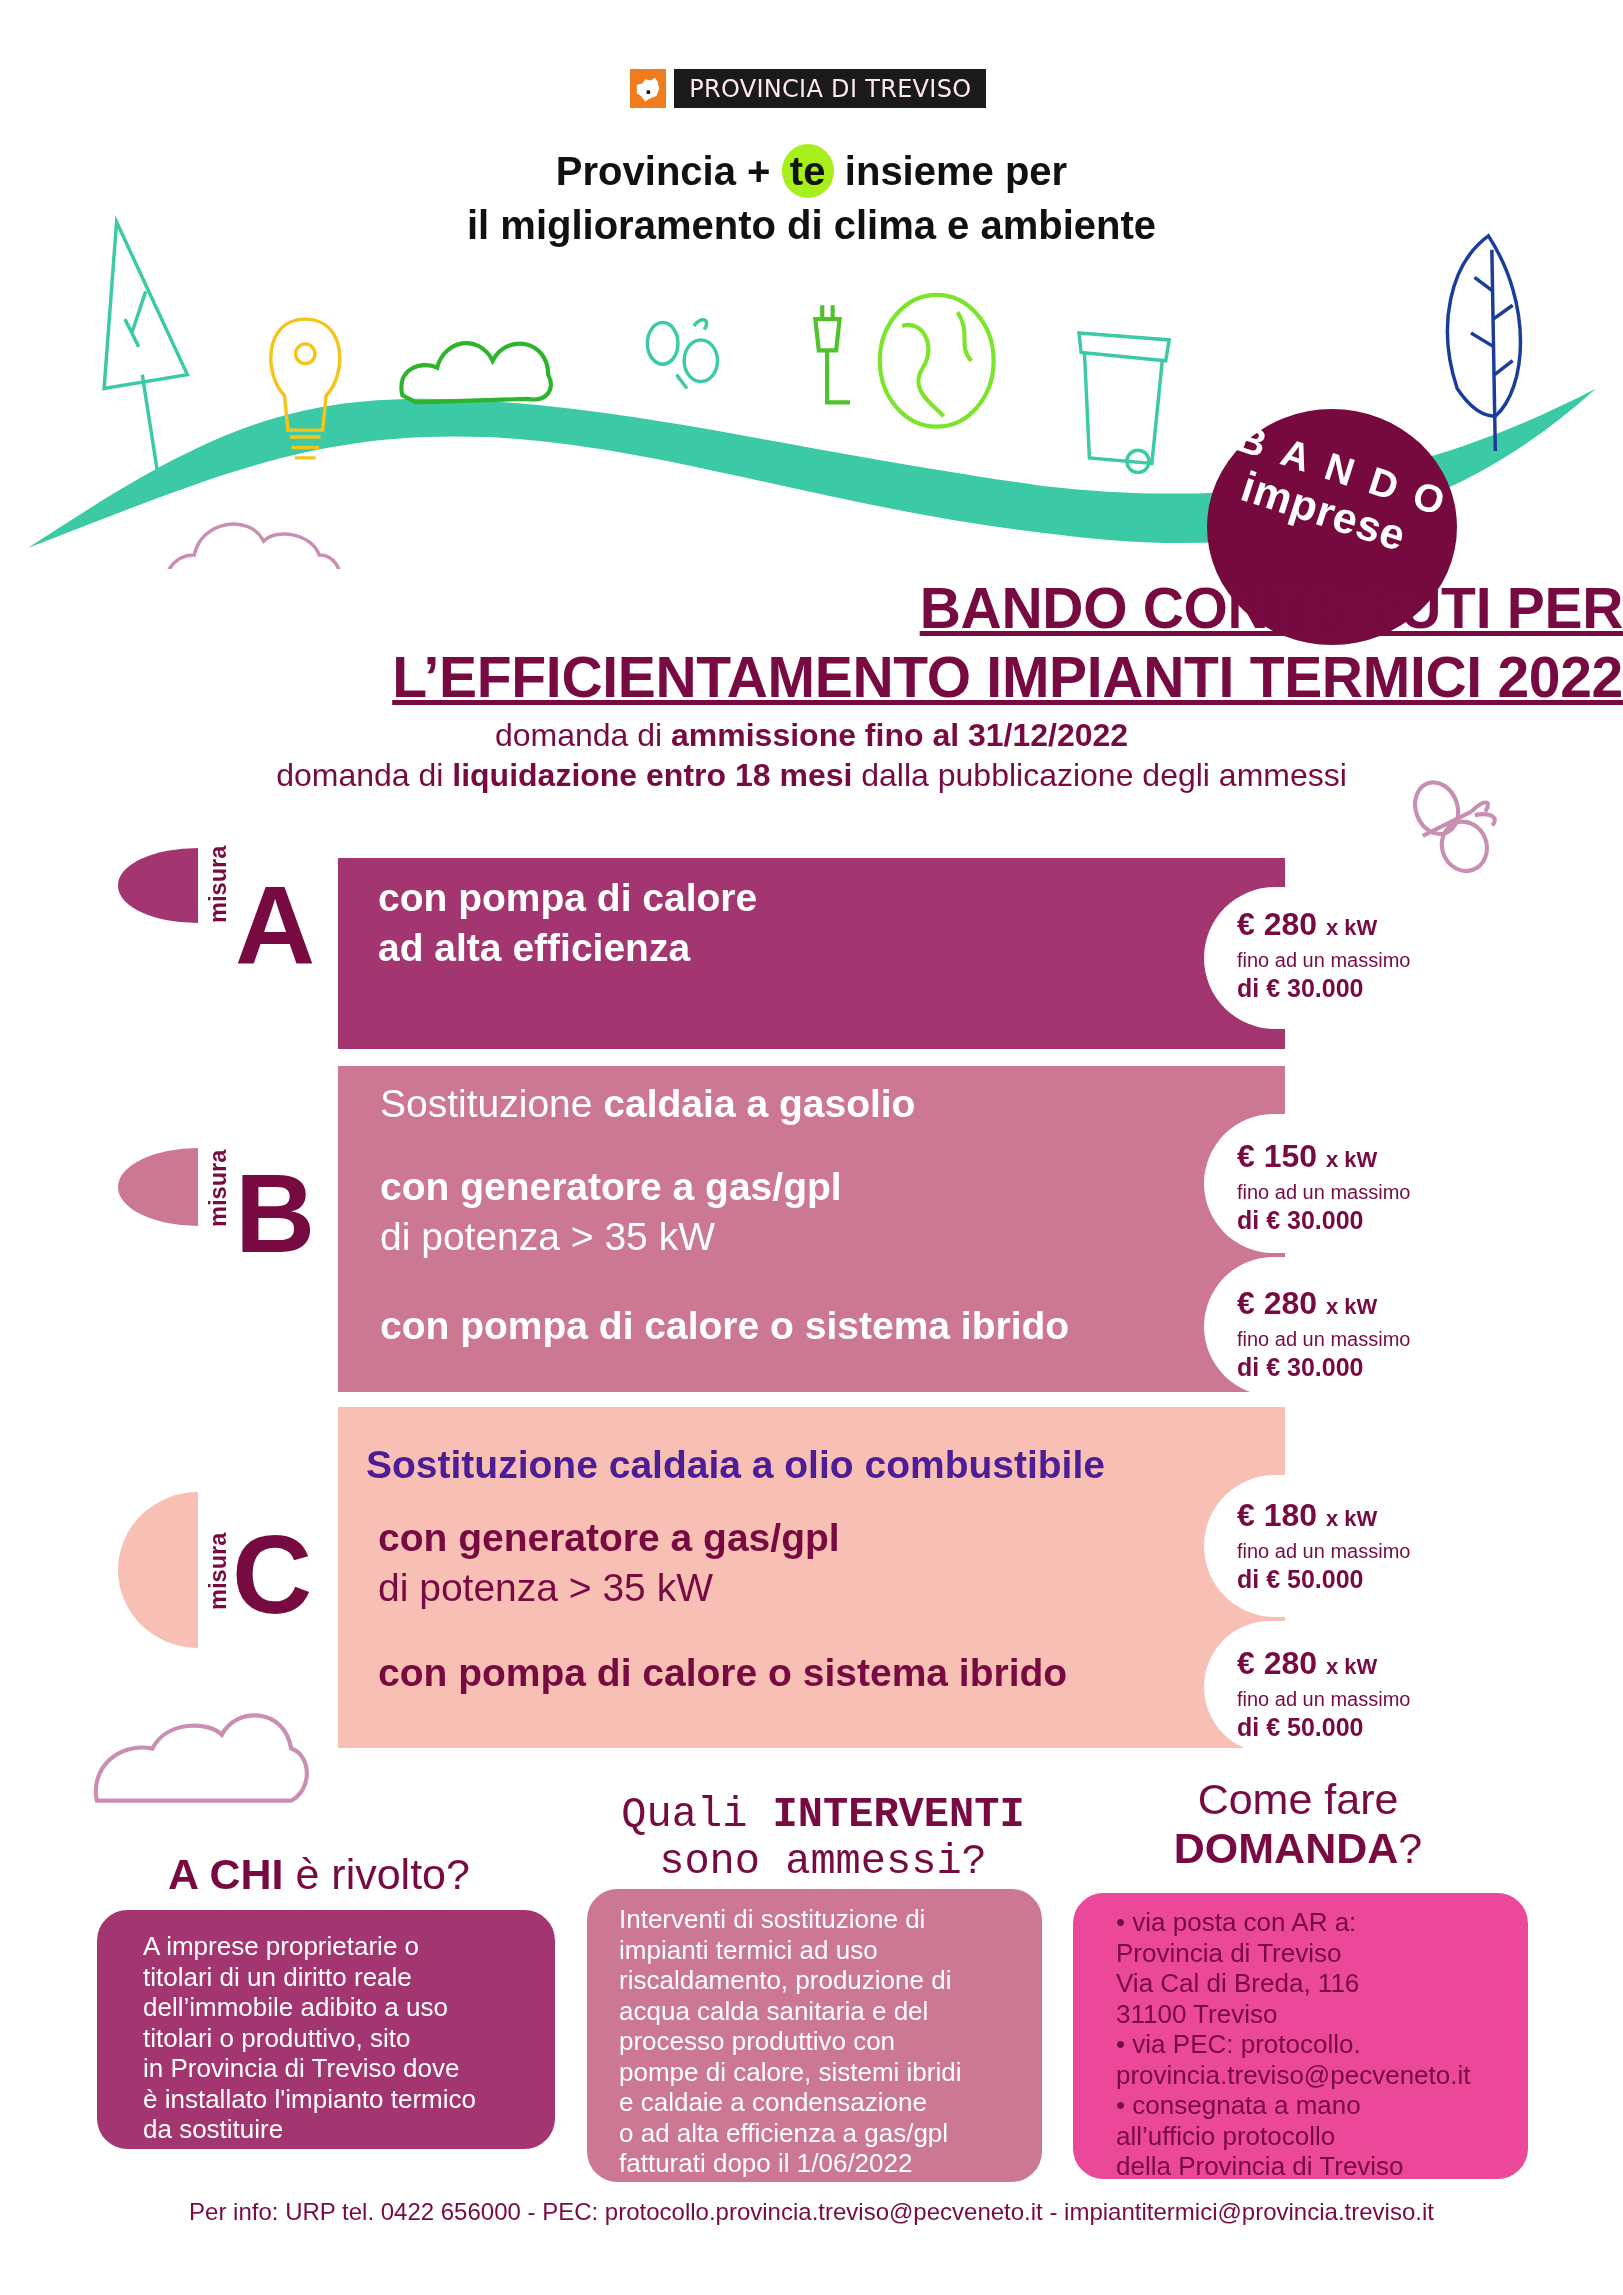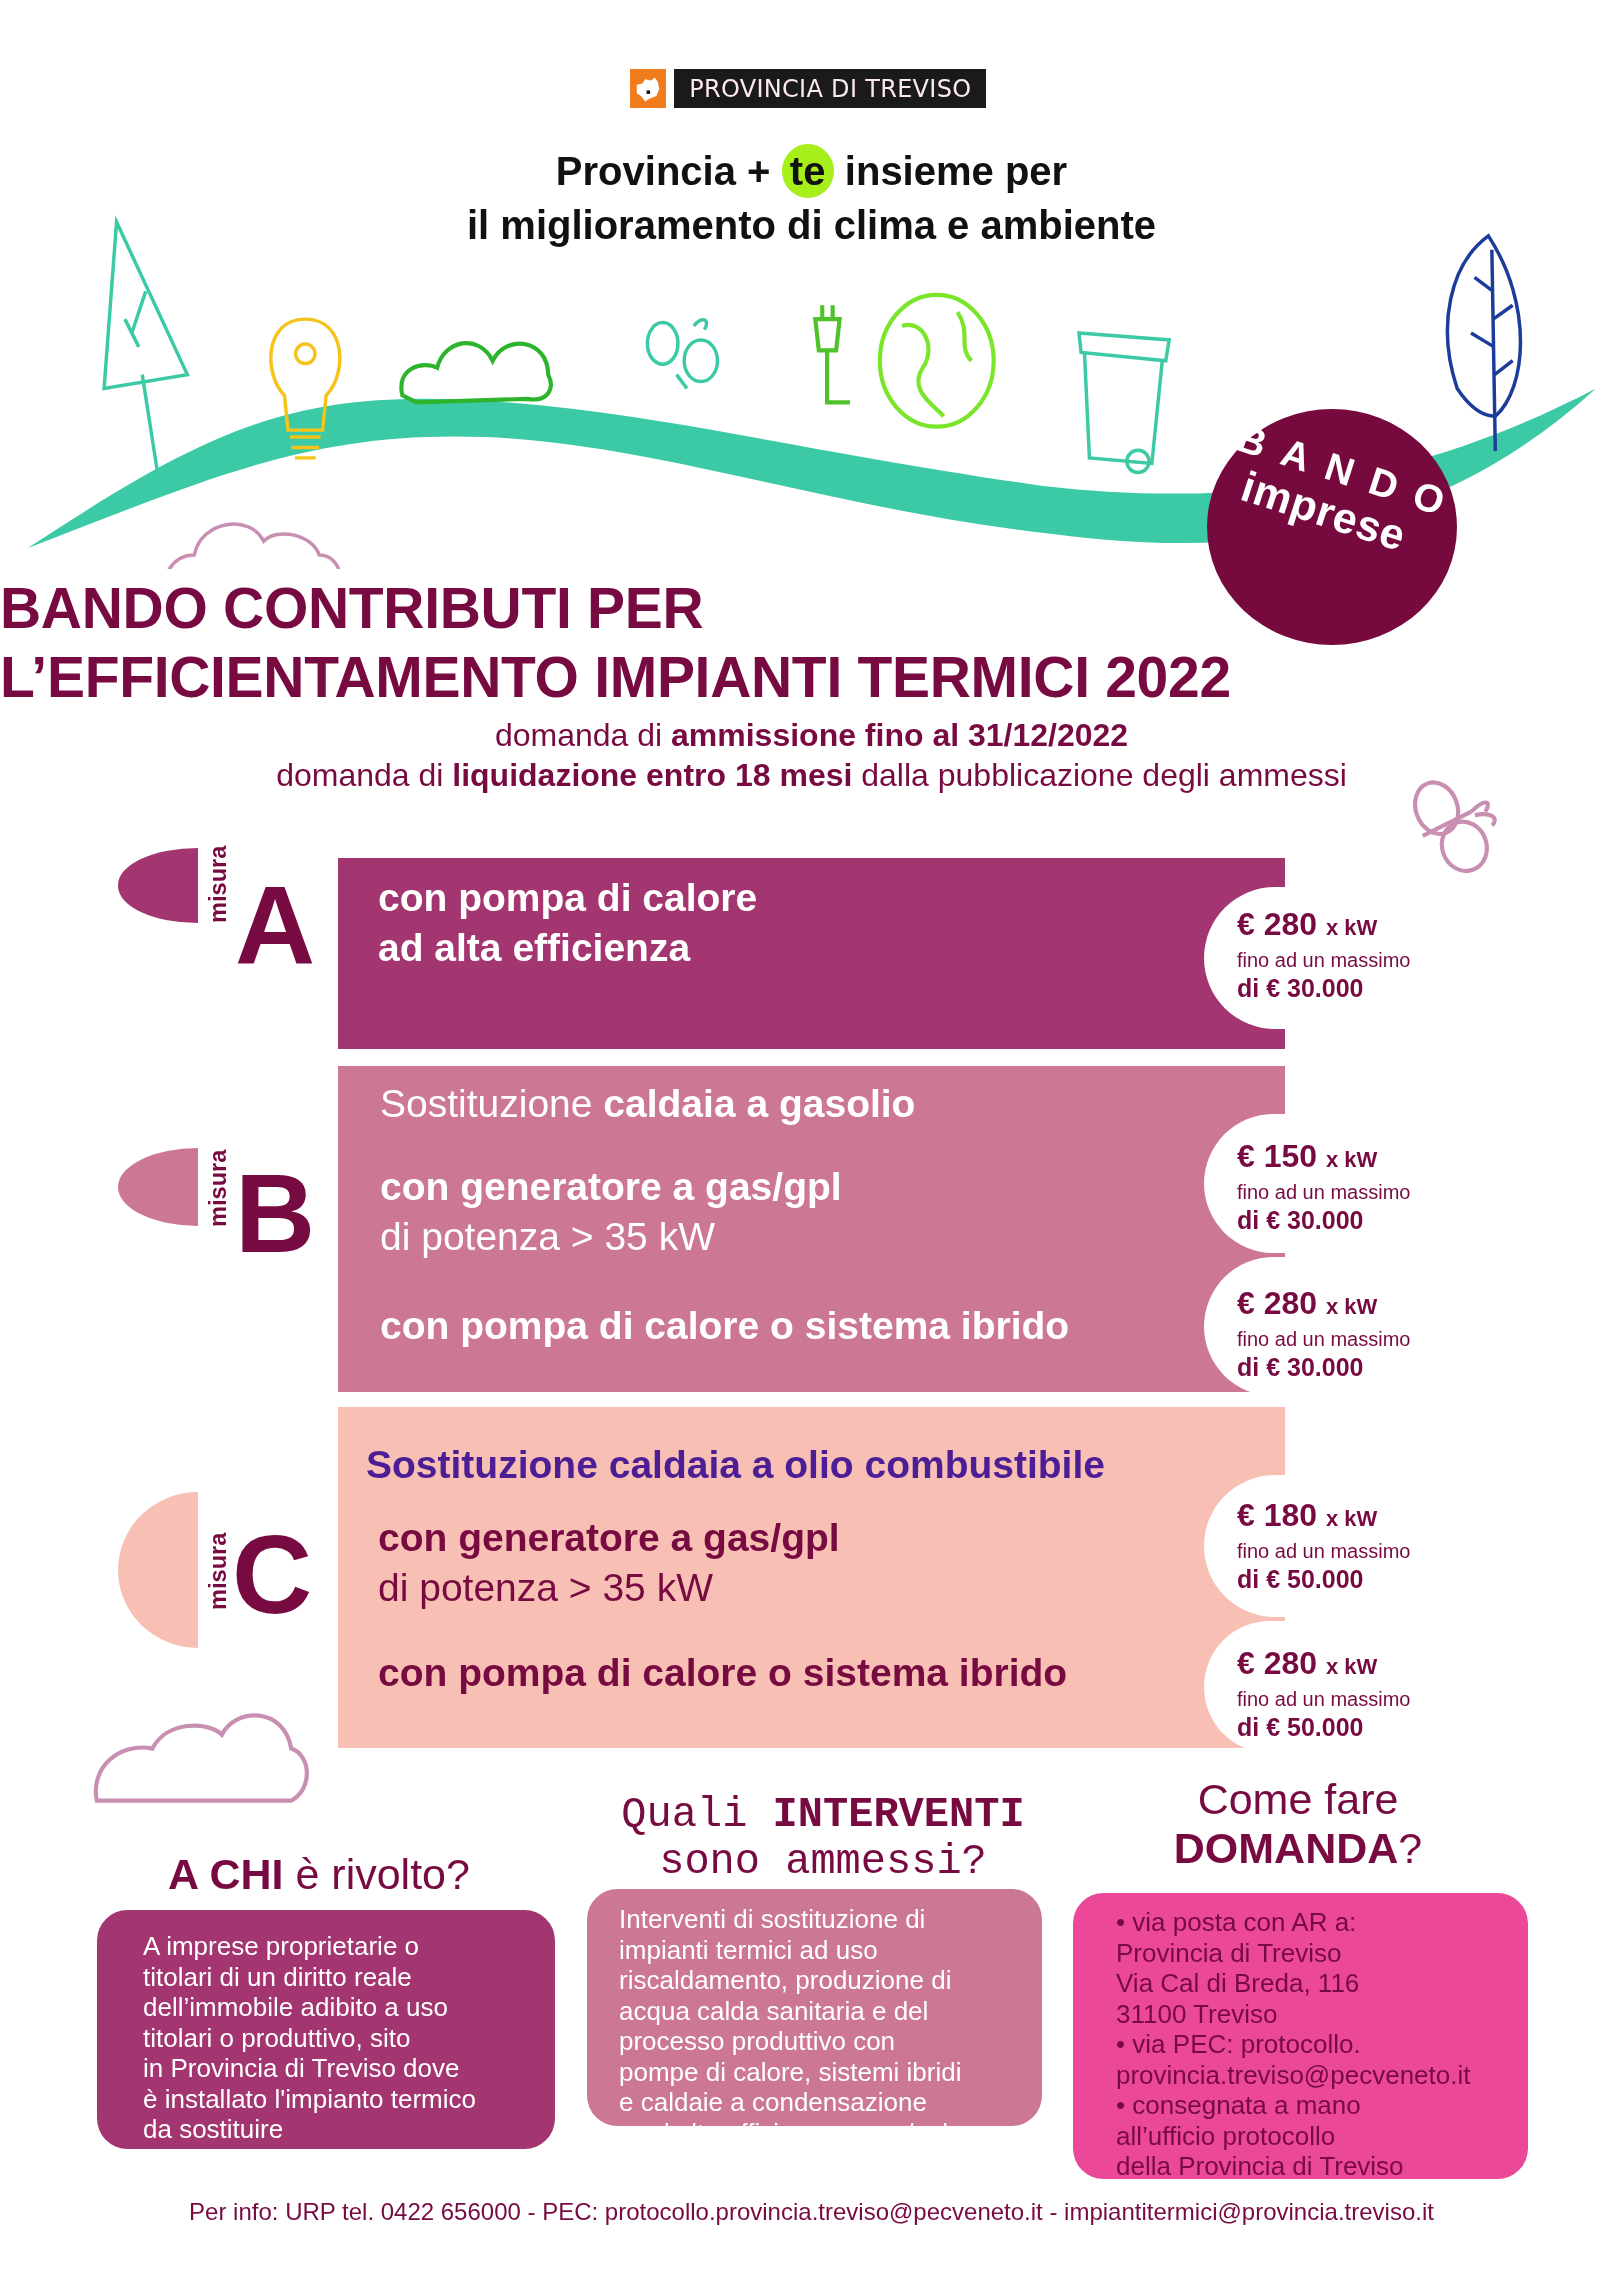--- a/index.html
+++ b/index.html
@@ -27,22 +27,22 @@
   .hero-svg { left: 0; top: 208px; }
 
   .bando-badge { left: 1207px; top: 409px; width: 250px; height: 236px; border-radius: 50%;
                  background: #760a3f; }
   .bando-text { left: 1227px; top: 444px; transform: rotate(18deg); color: #fff; font-weight: bold;
                 text-align: center; width: 208px; }
   .bando-text .b1 { font-size: 39px; letter-spacing: 18px; line-height: 47px; }
   .bando-text .b2 { font-size: 43px; line-height: 43px; letter-spacing: 0.7px; }
 
   
-  .main-title { left: 0; width: 1623px; text-align: left; font-weight: bold; color: #780a42;
-                font-size: 57px; line-height: 64px; letter-spacing: -0.3px; }
+  .main-title { left: 0; width: 1623px; text-align: right; font-weight: bold; color: #780a42;
+                font-size: 57px; line-height: 64px; letter-spacing: -0.3px; text-decoration: underline; }
   .main-title.t1 { top: 576px; }
   .main-title.t2 { top: 645px; }
   .sub { left: 0; width: 1623px; text-align: center; font-size: 32px; line-height: 40px; color: #780a42; }
   .sub.s1 { top: 715px; }
   .sub.s2 { top: 755px; }
   .sub b { font-weight: bold; }
 
   
   .half { border-radius: 83px 0 0 83px / 111px 0 0 111px; }
   .misura-label { font-size: 23.6px; font-weight: bold; color: #780a42; transform: rotate(-90deg);
@@ -262,21 +262,21 @@
   <div>titolari o produttivo, sito</div>
   <div>in Provincia di Treviso dove</div>
   <div>è installato l'impianto termico</div>
   <div>da sostituire</div>
 </div>
 
 <div class="abs sec-head" style="left:587px;top:1792px;width:472px;font-size:42px;line-height:47px;font-family:Liberation Mono, monospace;">
   <div><span>Quali</span> <b>INTERVENTI</b></div>
   <div>sono ammessi?</div>
 </div>
-<div class="abs sec-box" style="left:587px;top:1889px;width:455px;height:237px;background:#cd7893;color:#fff;padding:15.3px 32px;">
+<div class="abs sec-box" style="left:587px;top:1889px;width:455px;height:293px;background:#cd7893;color:#fff;padding:15.3px 32px;">
   <div>Interventi di sostituzione  di</div>
   <div>impianti termici ad uso</div>
   <div>riscaldamento, produzione di</div>
   <div>acqua calda sanitaria e del</div>
   <div>processo produttivo con</div>
   <div>pompe di calore, sistemi ibridi</div>
   <div>e caldaie a condensazione</div>
   <div>o ad alta efficienza a gas/gpl</div>
   <div>fatturati dopo il 1/06/2022</div>
 </div>

